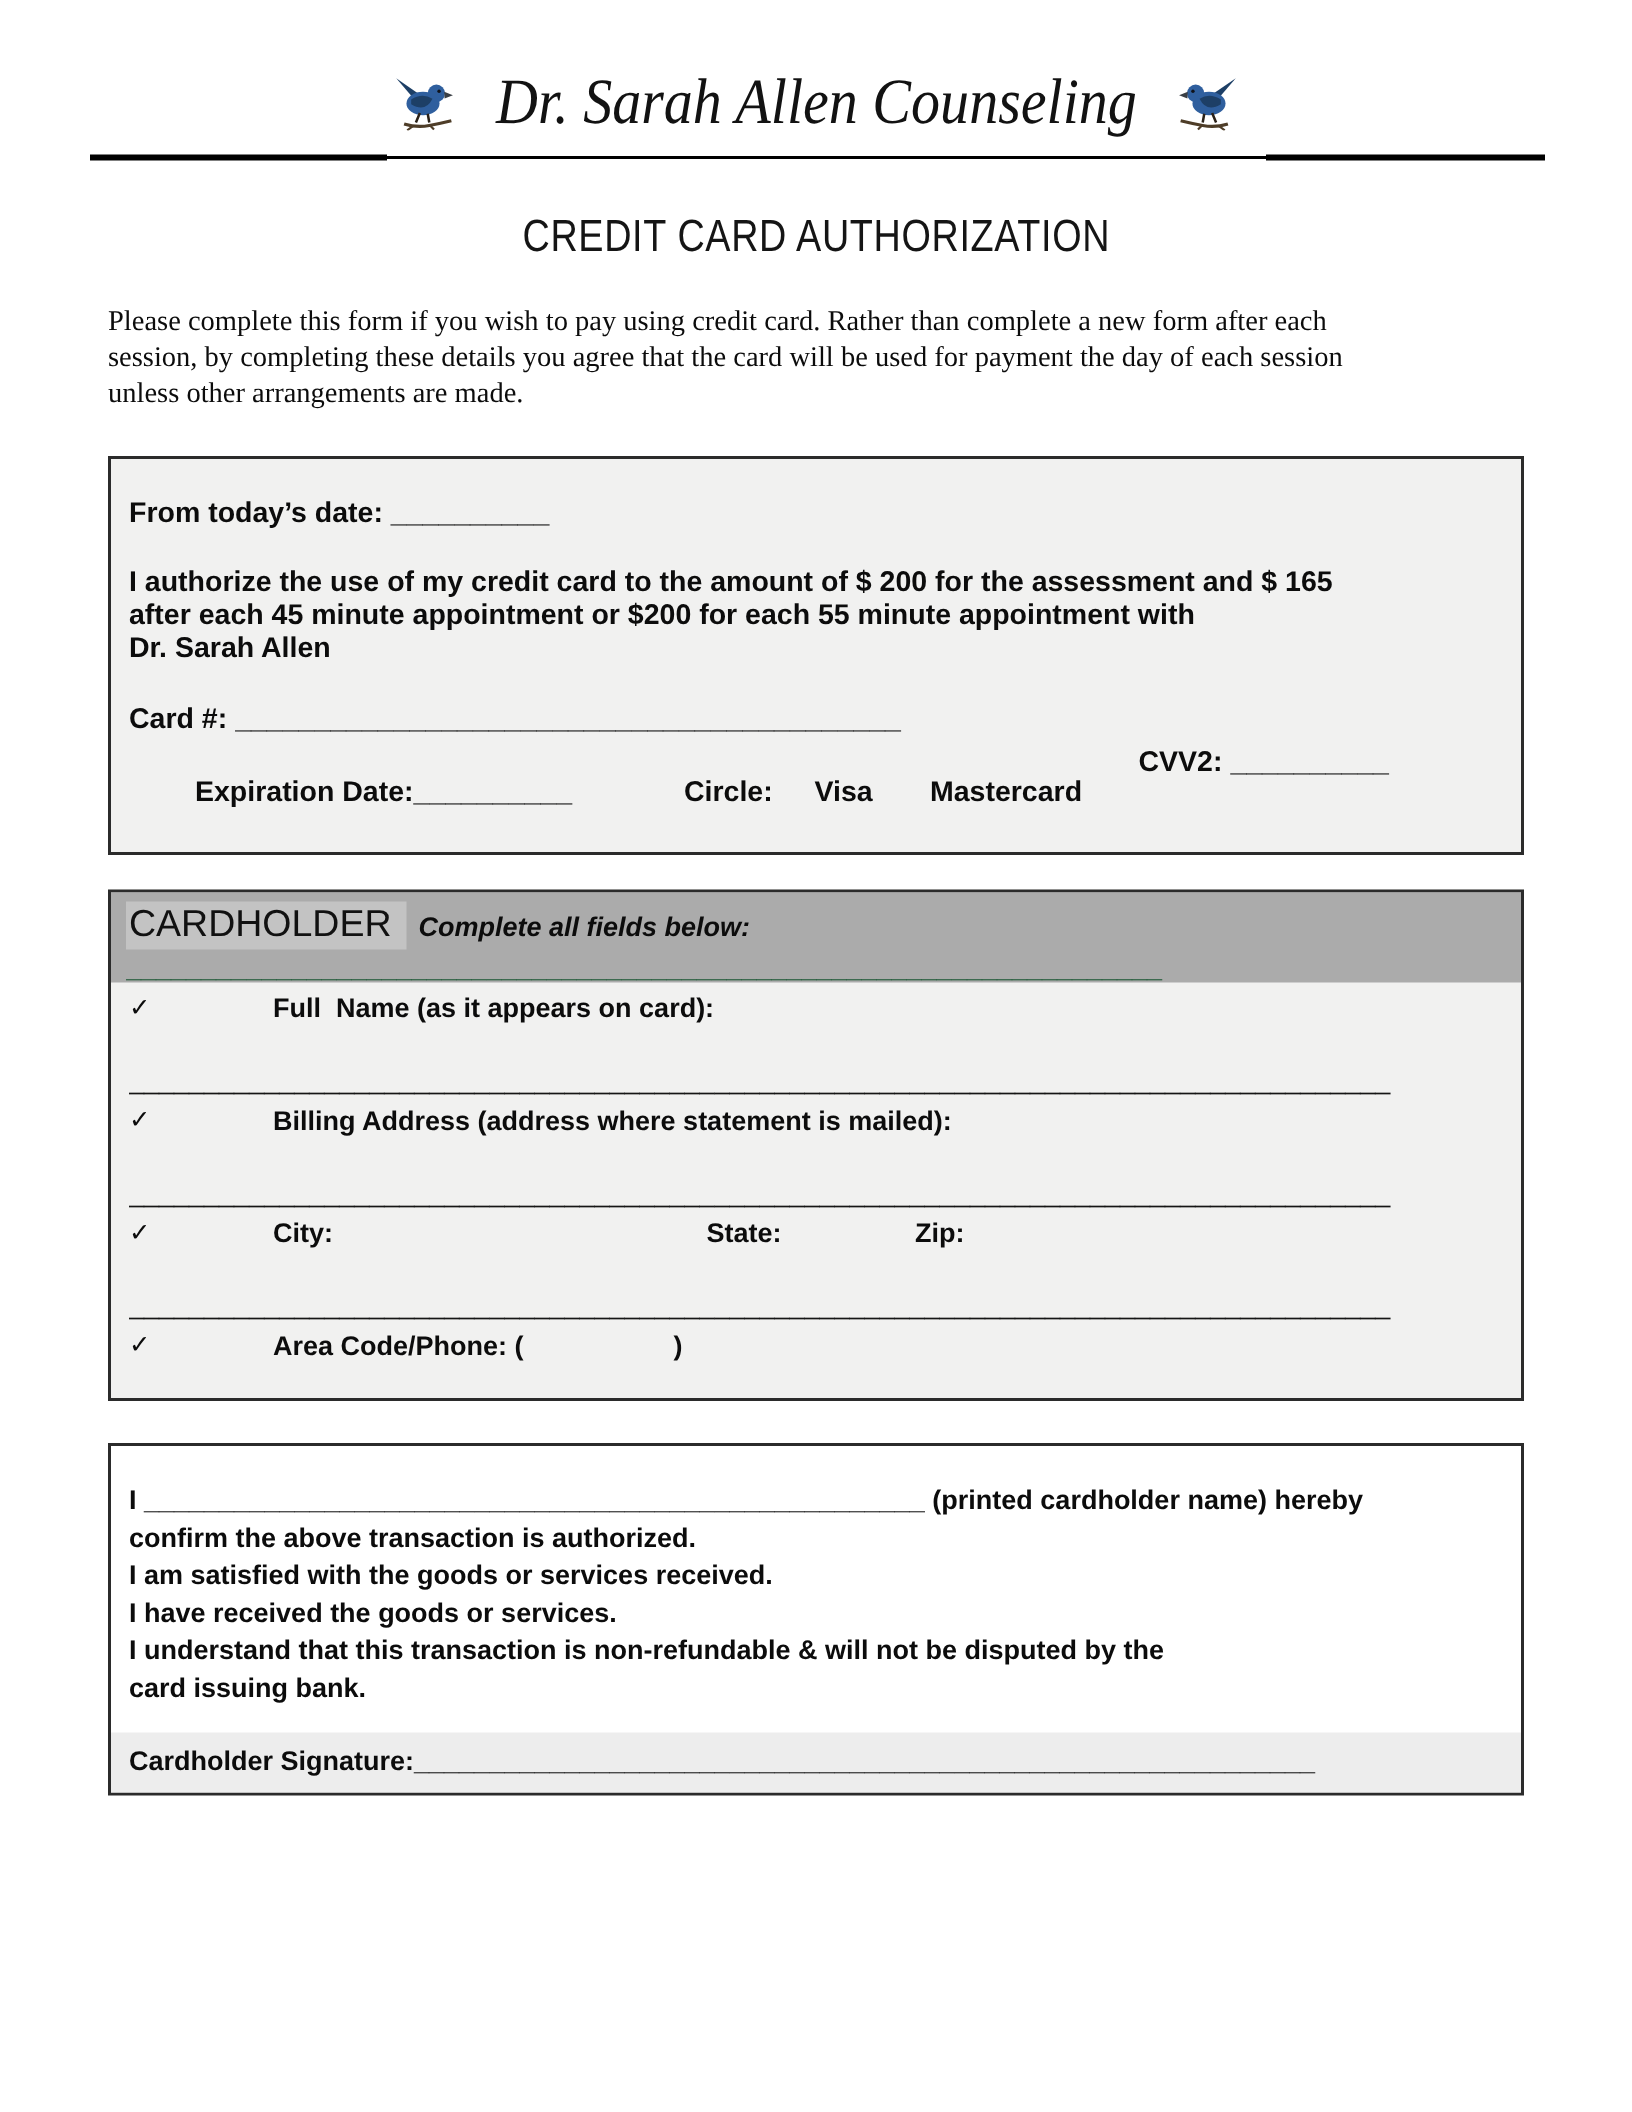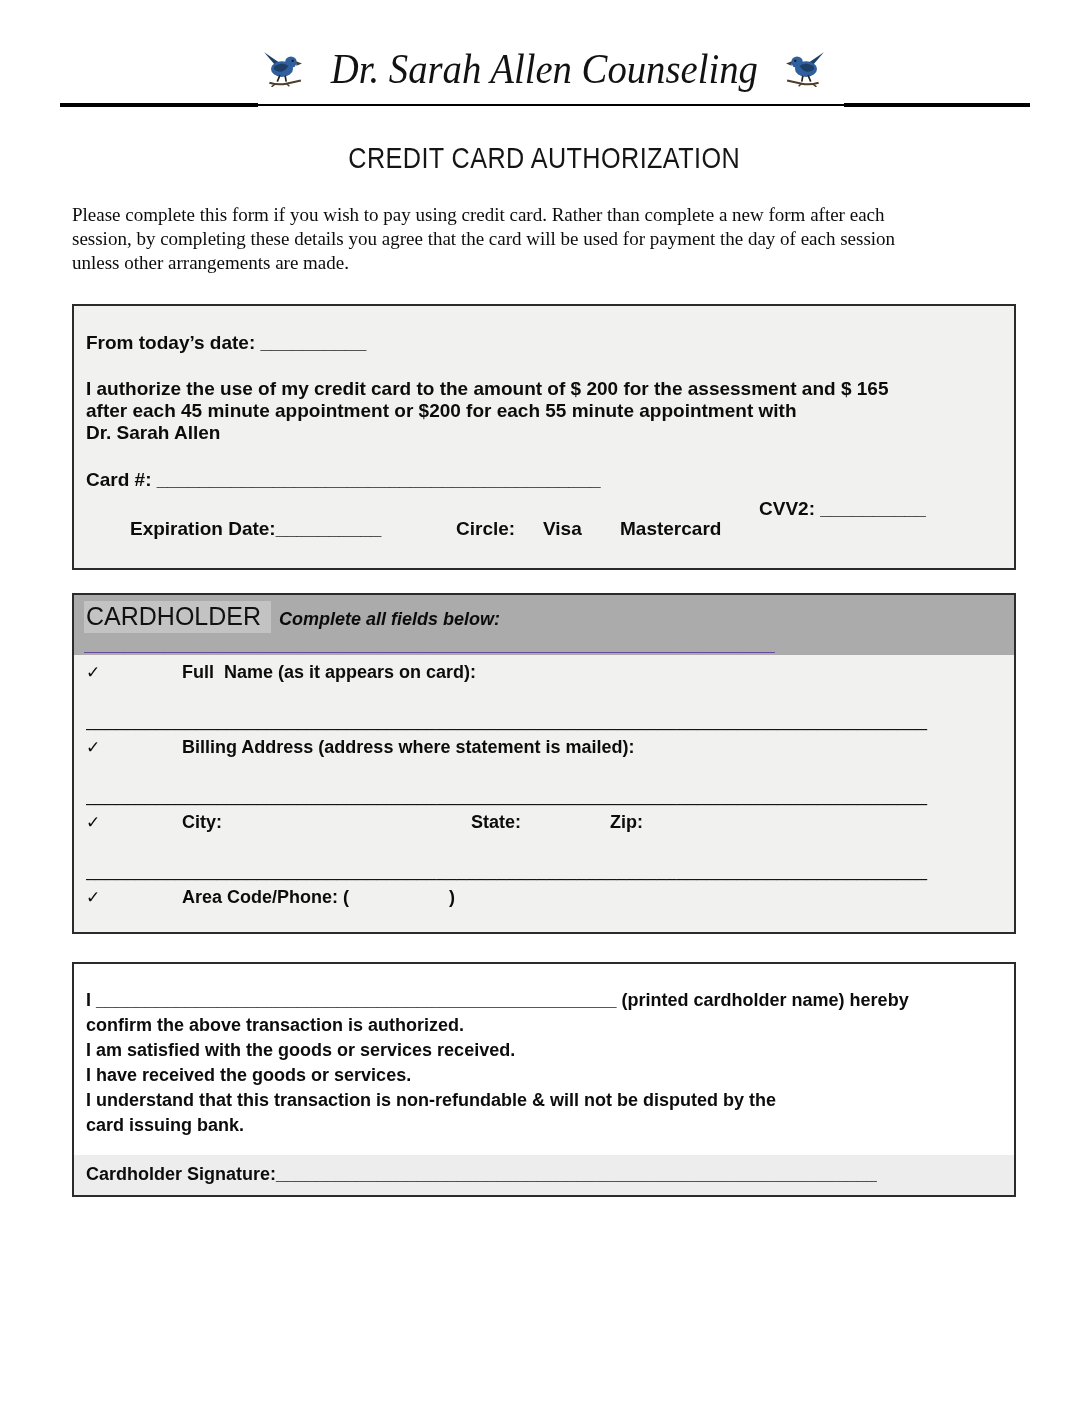--- a/index.html
+++ b/index.html
@@ -72,21 +72,21 @@
   
   .ch-box { margin-top: 23px; background: var(--box-bg, #f1f1f0); }
   .ch-bar { background: var(--section-bar, #ababab); padding: 6px 10px 0 10px; }
   .ch-bar-titles { display: flex; align-items: baseline; }
   .ch-title {
     font-size: 25px; font-weight: normal; color: #111;
     background: var(--section-bar-highlight, #c3c3c3);
     padding: 1px 10px 2px 2px;
   }
   .ch-subtitle { font-weight: bold; font-style: italic; font-size: 18px; margin-left: 8px; }
-  .ch-bar-rule { font-weight: bold; font-size: 18px; height: 16px; line-height: 12px; margin-top: 6px; color: #4c1d95; }
+  .ch-bar-rule { font-weight: bold; font-size: 18px; height: 16px; line-height: 12px; margin-top: 6px; color: #14532d; }
   .ch-body { padding: 2px 12px 24px 12px; }
   .ch-row { display: flex; margin-top: 5px; position: relative; }
   .check-col { width: 96px; flex: 0 0 96px; font-family: "DejaVu Sans", sans-serif; font-size: 17px; font-weight: normal; }
   .ch-label { font-weight: bold; font-size: 18px; white-space: pre; }
   .ch-rule { font-size: 18px; font-weight: normal; height: 19px; line-height: 15px; margin-top: 30px; color: #151515; }
   .state-label { position: absolute; left: 385px; text-align: center; }
   .zip-label { position: absolute; left: 524px; }
 
   
   .confirm-box { margin-top: 28px; background: #ffffff; font-weight: bold; font-size: 18px; }

